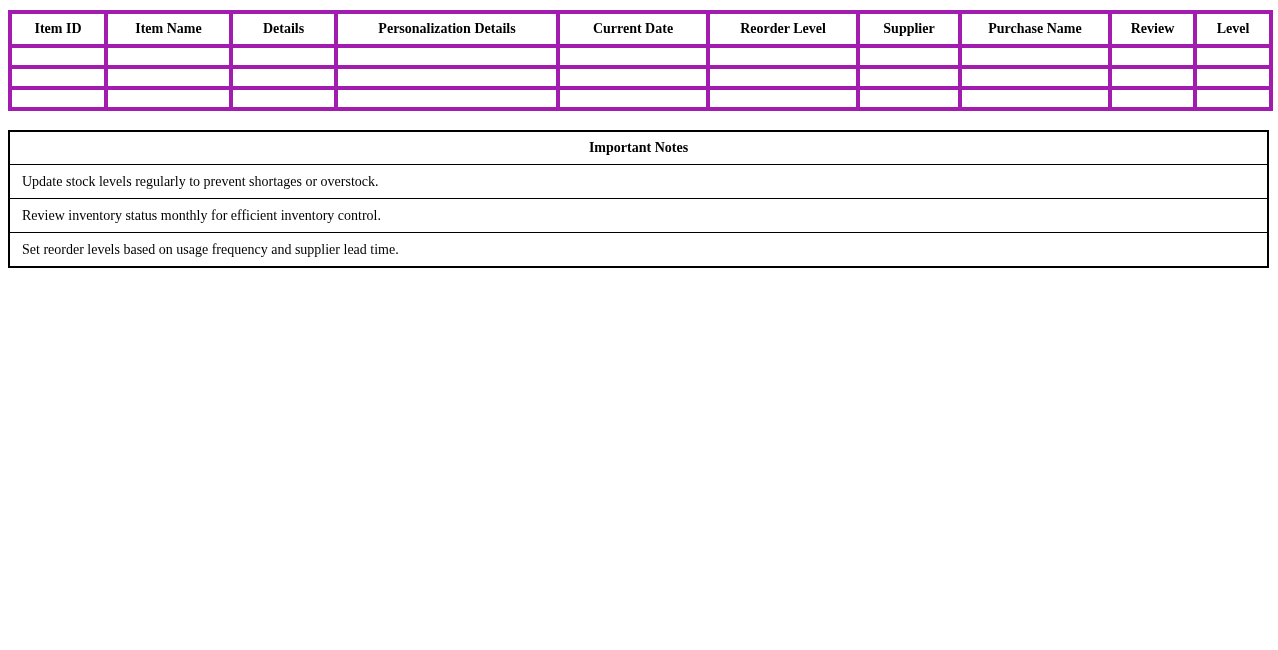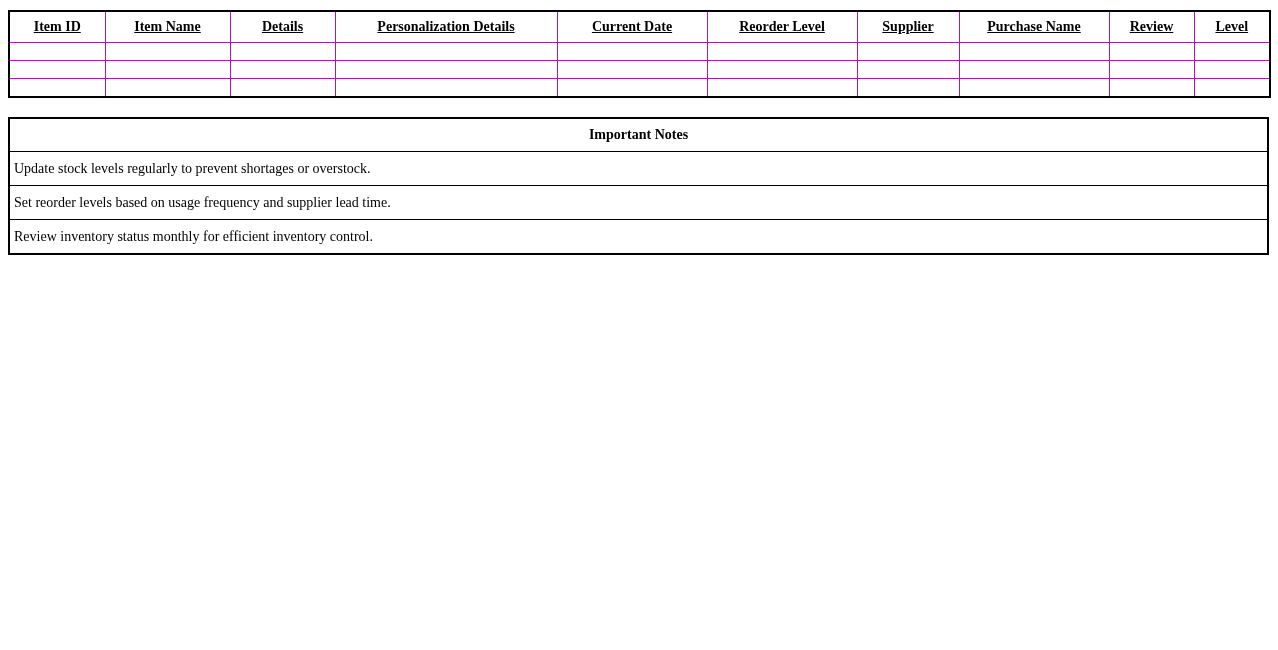--- a/index.html
+++ b/index.html
@@ -21,24 +21,23 @@
     border-collapse: collapse;
     table-layout: fixed;
     margin-left: 8px;
     width: 1261px;
     border: 2px solid #000000;
   }
   .inv-table {
     margin-top: 10px;
   }
   .inv-table th, .inv-table td {
-    border: 1px solid #a21caf;
+    border: 4px solid #a21caf;
     overflow: hidden;
     white-space: nowrap;
-    text-decoration: underline;
   }
   .inv-table th {
     height: 30px;
     font-size: 14px;
     font-weight: bold;
     text-align: center;
     vertical-align: middle;
     padding: 0 2px;
   }
   .inv-table td.empty-cell {
@@ -55,21 +54,21 @@
     height: 30px;
     font-size: 14px;
     font-weight: bold;
     vertical-align: middle;
   }
   .notes-table td {
     height: 33px;
     font-size: 14px;
     text-align: left;
     vertical-align: middle;
-    padding: 0 0 0 4px;
+    padding: 0 0 0 12px;
   }
 </style>
 </head>
 <body>
 
 <div class="page">
 
   <table class="inv-table">
     <colgroup>
       <col style="width:96px">
@@ -141,21 +140,21 @@
     <thead>
       <tr>
         <th>Important Notes</th>
       </tr>
     </thead>
     <tbody>
       <tr>
         <td>Update stock levels regularly to prevent shortages or overstock.</td>
       </tr>
       <tr>
-        <td>Set reorder levels based on usage frequency and supplier lead time.</td>
+        <td>Review inventory status monthly for efficient inventory control.</td>
       </tr>
       <tr>
-        <td>Review inventory status monthly for efficient inventory control.</td>
+        <td>Set reorder levels based on usage frequency and supplier lead time.</td>
       </tr>
     </tbody>
   </table>
 
 </div>
 
 </body></html>

